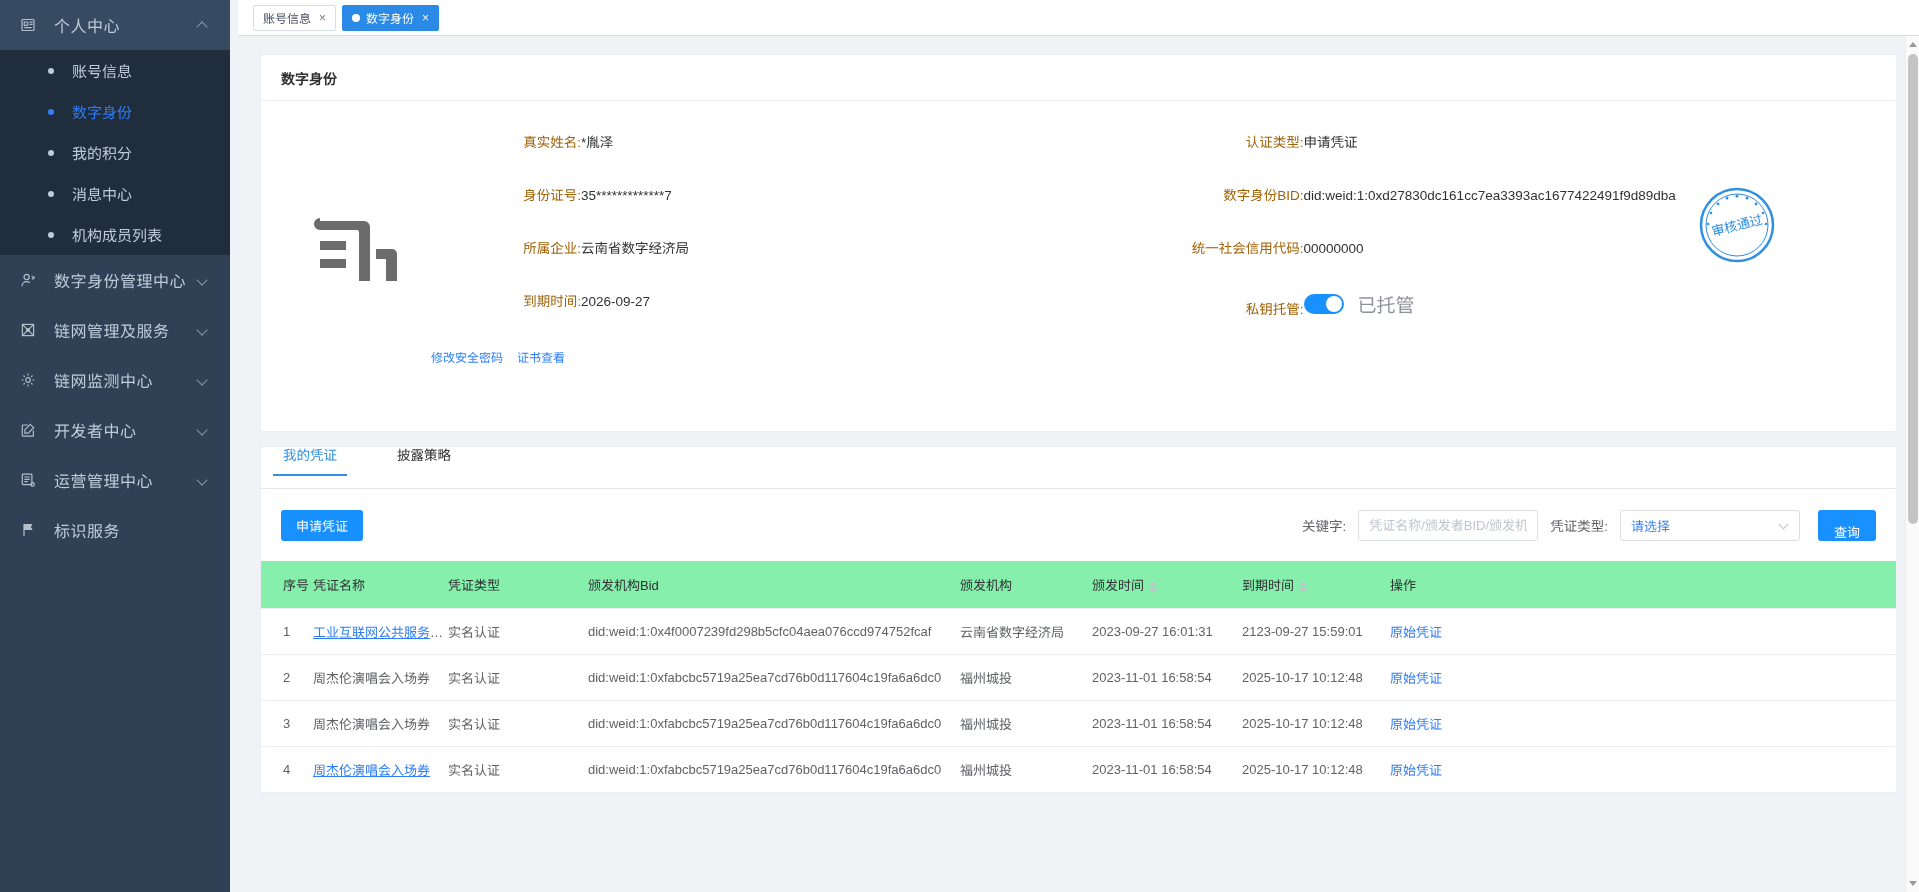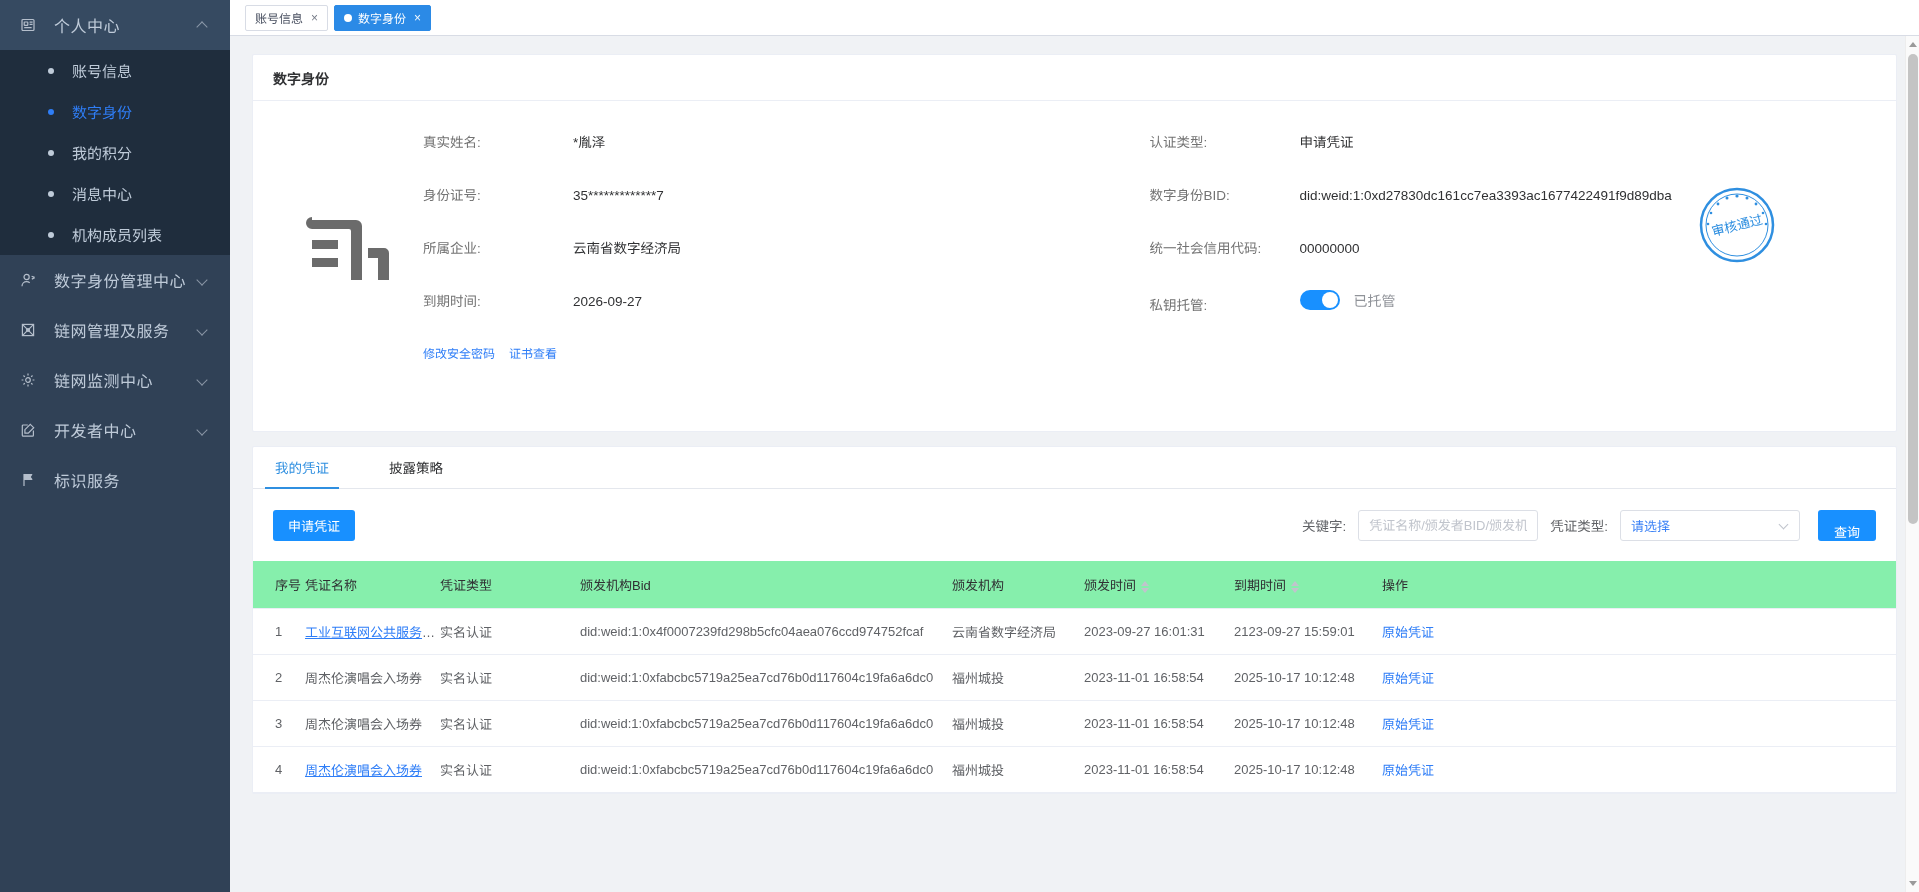--- a/index.html
+++ b/index.html
@@ -3,21 +3,21 @@
 <meta charset="utf-8">
 <title>数字身份</title>
 <style>
   * { box-sizing: border-box; margin: 0; padding: 0; }
   html, body {
     width: 1919px; height: 892px;
     overflow: hidden;
     font-family: "Liberation Sans", "DejaVu Sans", sans-serif;
     background: #f0f2f5;
   }
-  #app { display: flex; width: 1919px; height: 892px; position: relative; }
+  #app { display: flex; width: 1919px; height: 892px; position: relative; gap: 8px; }
 
   
   .sidebar {
     width: 230px; flex: 0 0 230px;
     background: #304156;
     height: 892px;
     overflow: hidden;
     position: relative;
   }
   .sb-group-head {
@@ -130,21 +130,22 @@
   .bldg { color: #6b6b6b; }
   .fields {
     flex: 1 1 auto;
     display: grid;
     grid-template-columns: 1fr 1fr;
     row-gap: 33px;
   }
   .fld { display: flex; align-items: baseline; font-size: 13.5px; }
   .fld .k {
     width: 150px; flex: 0 0 150px;
-    color: #737373;
+    color: #a16207;
+    text-align: right;
   }
   .fld .v { color: #303133; white-space: nowrap; }
   .links {
     margin: 30px 0 0 150px;
     font-size: 12px;
   }
   .links a {
     color: #2f7ef7; text-decoration: none; margin-right: 14px; cursor: pointer;
   }
 
@@ -152,32 +153,32 @@
   .switch {
     width: 40px; height: 20px; border-radius: 10px;
     background: #1890ff; position: relative; cursor: pointer;
     flex: 0 0 40px;
   }
   .switch .knob {
     position: absolute; top: 2px; right: 2px;
     width: 16px; height: 16px; border-radius: 50%;
     background: #fff;
   }
-  .switch-lab { margin-left: 14px; color: #909399; font-size: 14px; }
+  .switch-lab { margin-left: 14px; color: #909399; font-size: 19px; }
 
   .seal {
     position: absolute; right: 120px; top: 85px;
     width: 78px; height: 78px;
   }
 
   
   .cred-card { margin-top: 14px; }
   .cred-tabs {
     display: flex; align-items: flex-end;
-    height: 42px; padding: 0 20px;
+    height: 42px; padding: 13px 20px;
     border-bottom: 1px solid #e4e7ed;
   }
   .cred-tab {
     font-size: 13.5px; color: #303133;
     padding: 0 2px 11px 2px; margin-right: 56px;
     cursor: pointer; position: relative;
   }
   .cred-tab.on { color: #2f8fe0; }
   .cred-tab.on::after {
     content: ""; position: absolute; left: -8px; right: -8px; bottom: -1px;
@@ -340,20 +341,31 @@
         <span class="caret"></span>
       </div>
       <div class="sb-group-head">
         <span class="sb-ic">
           <svg width="16" height="16" viewBox="0 0 16 16" fill="none" stroke="currentColor" stroke-width="1.2">
             <path d="M13.4 8.6v4.6a.9.9 0 0 1-.9.9H3.2a.9.9 0 0 1-.9-.9V3.9a.9.9 0 0 1 .9-.9h4.6"></path>
             <path d="M10.3 2.3l3.4 3.4-5.4 5.4H4.9V7.7z"></path>
           </svg>
         </span>
         <span class="sb-tx">开发者中心</span>
+        <span class="caret"></span>
+      </div>
+      <div class="sb-group-head">
+        <span class="sb-ic">
+          <svg width="16" height="16" viewBox="0 0 16 16" fill="none" stroke="currentColor" stroke-width="1.2">
+            <rect x="2.3" y="2.2" width="9.6" height="10.4" rx="0.8"></rect>
+            <path d="M4.4 5h5.4M4.4 7.3h5.4M4.4 9.6h3.3"></path>
+            <circle cx="12.6" cy="12.4" r="1.7"></circle>
+          </svg>
+        </span>
+        <span class="sb-tx">运营管理中心</span>
         <span class="caret"></span>
       </div>
       <div class="sb-group-head">
         <span class="sb-ic">
           <svg width="16" height="16" viewBox="0 0 16 16" fill="currentColor">
             <path d="M3.4 1.9h8.4a.6.6 0 0 1 .5.95l-1.5 2.1 1.5 2.1a.6.6 0 0 1-.5.95H4.6v6.1H3.4z"></path>
           </svg>
         </span>
         <span class="sb-tx">标识服务</span>
       </div>

